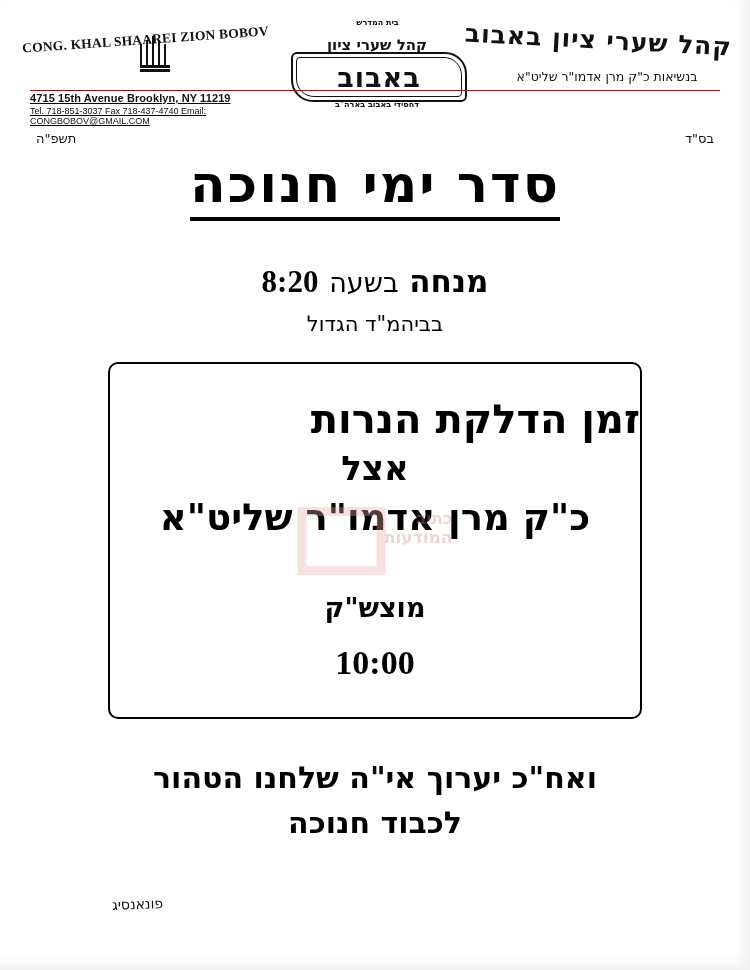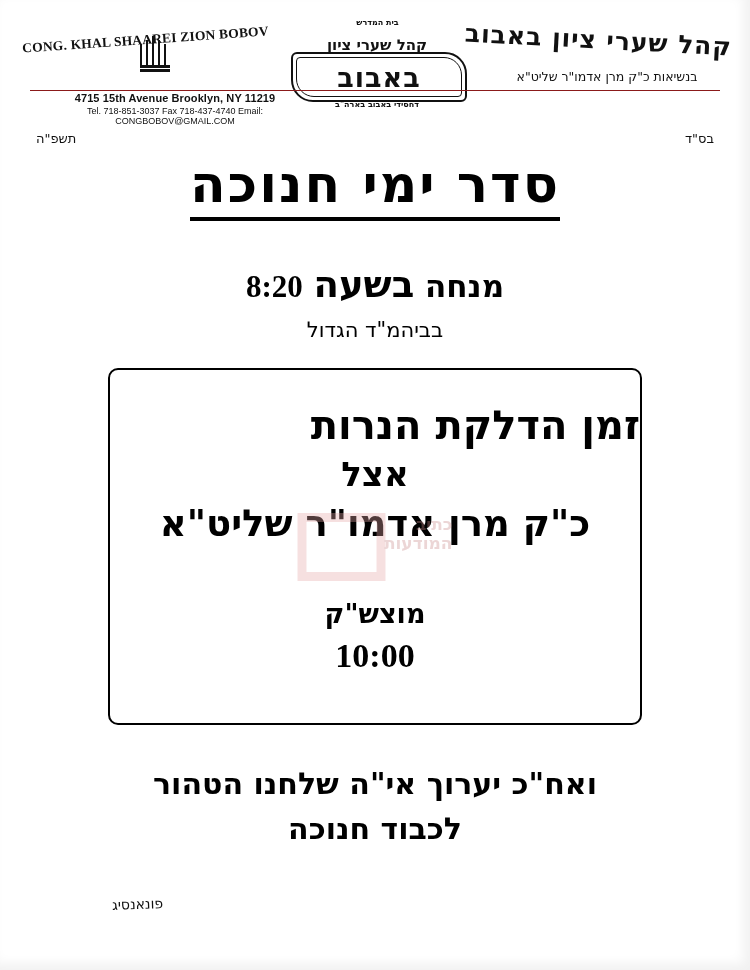--- a/index.html
+++ b/index.html
@@ -84,22 +84,23 @@
     color: #111;
     margin-top: 14px;
     white-space: nowrap;
   }
   .rule {
     border: 0;
     border-top: 1.4px solid #8b1a1a;
     margin: 2px 0 3px 0;
   }
   .contact {
-    text-align: center;
+    text-align: left;
     font-family: "Liberation Sans", sans-serif;
+    text-decoration: underline;
   }
   .contact .addr {
     font-size: 11px;
     font-weight: bold;
     color: #111;
     letter-spacing: 0.1px;
   }
   .contact .tel {
     font-size: 9px;
     color: #111;
@@ -237,22 +238,22 @@
     font-family: "DejaVu Sans", sans-serif;
     font-weight: bold;
     font-size: 31px;
     color: #000;
   }
   .mincha .time {
     font-family: "Liberation Serif", serif;
     font-weight: bold;
   }
   .mincha .at {
-    font-weight: bold;
-    font-size: 37px;
+    font-weight: normal;
+    font-size: 27px;
     margin-top: 36px;
   }
   .place {
     margin-top: 12px;
     text-align: center;
     direction: rtl;
     font-family: "DejaVu Sans", sans-serif;
     font-size: 21px;
     color: #000;
   }
@@ -305,21 +306,21 @@
     width: 235px;
     text-align: center;
   }
   .times .col .lbl {
     font-family: "DejaVu Sans", sans-serif;
     font-weight: bold;
     font-size: 27px;
     color: #000;
   }
   .times .col .val {
-    margin-top: 8px;
+    margin-top: 21px;
     font-family: "Liberation Serif", serif;
     font-weight: bold;
     font-size: 34px;
     color: #000;
   }
 
   
   .watermark {
     position: absolute;
     left: 50%;

